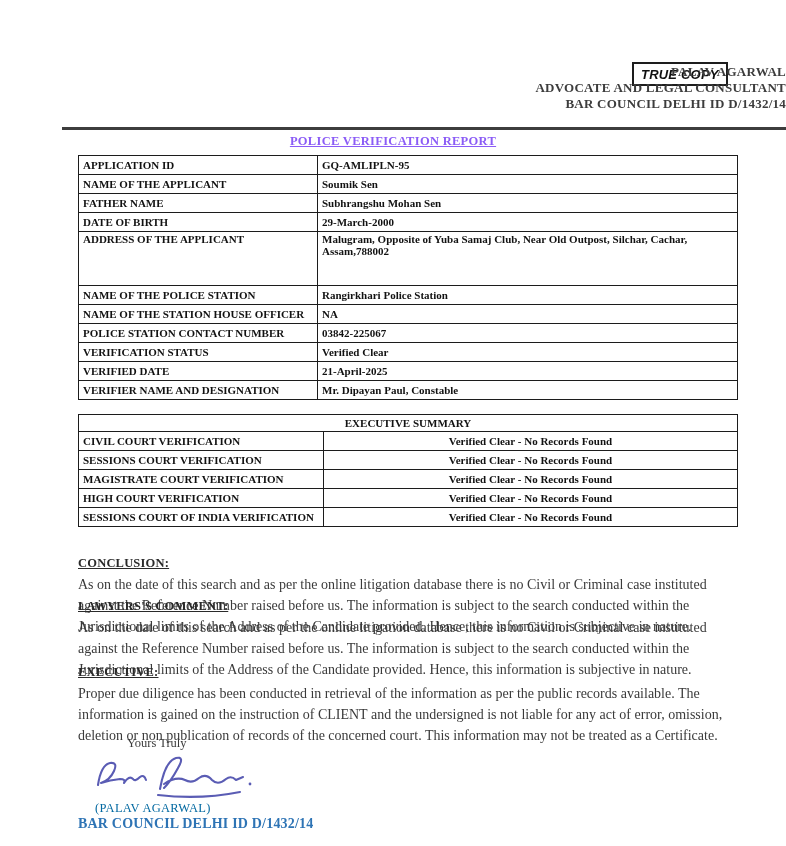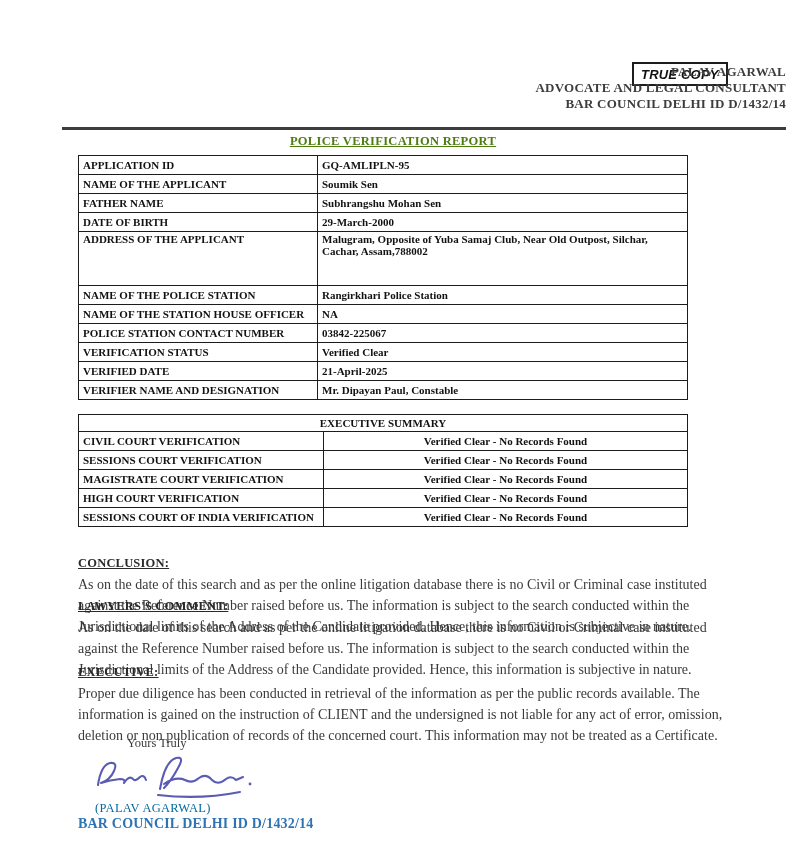--- a/index.html
+++ b/index.html
@@ -14,24 +14,24 @@
 
   
   .stamp { position:absolute; top:62px; left:632px; min-width:70px; height:18px;
     border:2px solid #1d1d1d; padding:1px 7px; display:flex; align-items:center; justify-content:center;
     font-family:"Liberation Sans", sans-serif; font-weight:bold; font-style:italic;
     font-size:13px; color:#101010; letter-spacing:.2px; background:#fff; }
 
   .rule { position:absolute; top:127px; left:62px; right:0; height:2.5px; background:#3d3d3d; }
 
   .report-title { position:absolute; top:134px; left:0; width:100%; text-align:center;
-    font-weight:bold; font-size:12.5px; color:#4d7c0f; text-decoration:underline; letter-spacing:.3px; }
+    font-weight:bold; font-size:12.5px; color:#8b5cf6; text-decoration:underline; letter-spacing:.3px; }
 
   
-  table.vtable { position:absolute; left:78px; width:610px; border-collapse:collapse;
+  table.vtable { position:absolute; left:78px; width:660px; border-collapse:collapse;
     table-layout:fixed; font-size:11px; font-weight:bold; color:#121212; }
   table.vtable td, table.vtable th { border:1.5px solid #1c1c1c; padding:1px 4px; height:16px;
     overflow:hidden; vertical-align:middle; }
   #details-table { top:155px; }
   #exec-table { top:414px; }
   #exec-table th { text-align:center; font-size:11px; height:14px; }
   td.val-center { text-align:center;margin-top:14px; }
   tr.row-tall td { height:51px; vertical-align:top; }
   td.val-top { vertical-align:top; }
 

